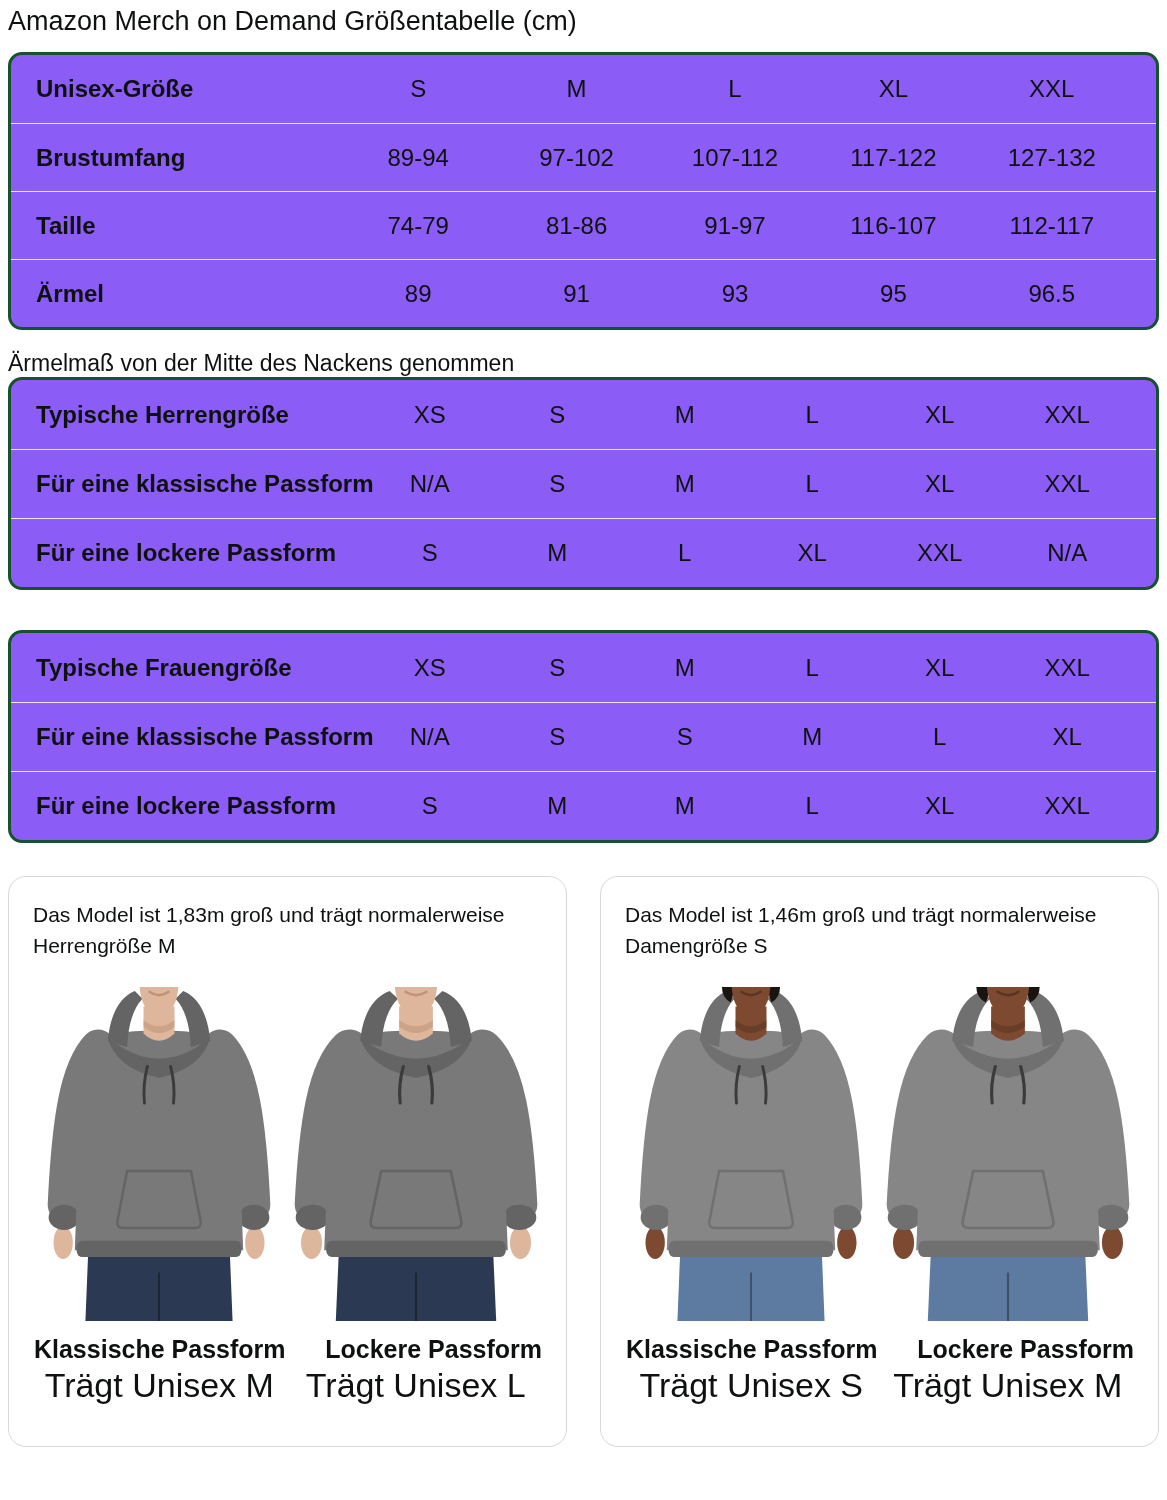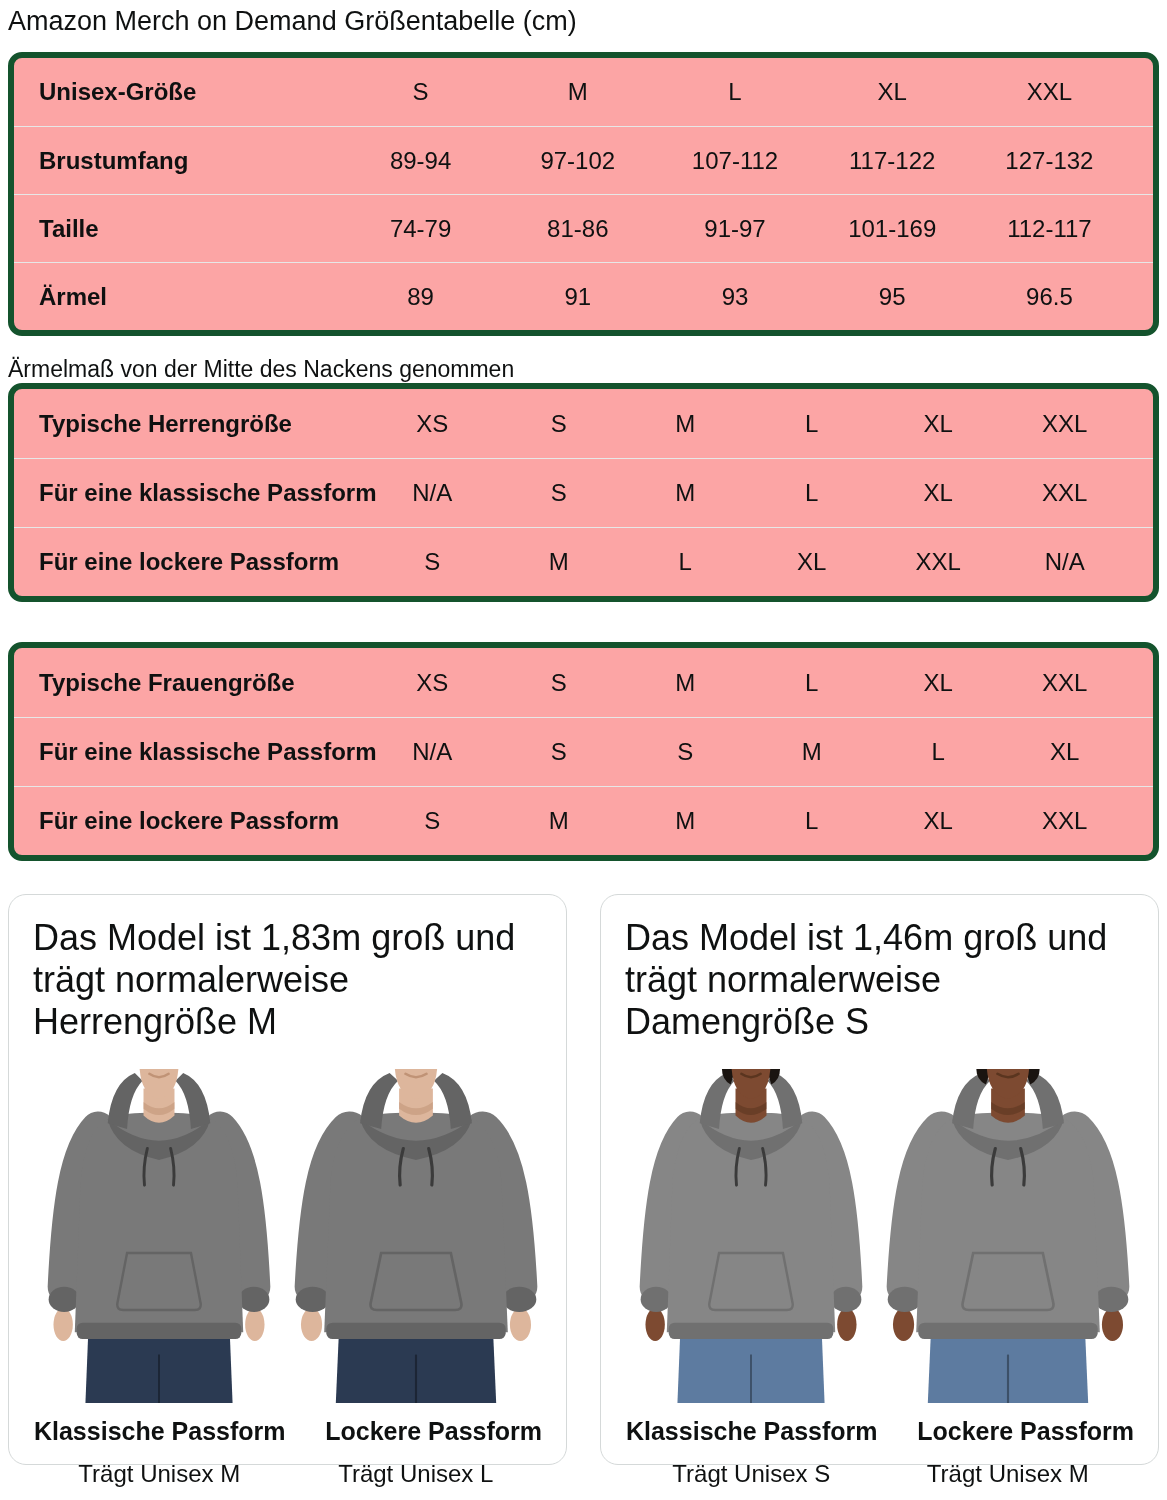--- a/index.html
+++ b/index.html
@@ -7,23 +7,23 @@
   body {
     width: 1167px; min-height: 1500px;
     font-family: "Liberation Sans", "DejaVu Sans", sans-serif;
     color: #0f1111;
   }
   .page { padding: 4px 8px 10px 8px; }
 
   .page-title { font-size: 27px; line-height: 30px; margin: 2px 0 16px 0; font-weight: 400; }
 
   .table {
-    border: 6px solid #14532d;
+    border: 3px solid #14532d;
     border-radius: 14px;
-    background: #fca5a5;
+    background: #8b5cf6;
     overflow: hidden;
   }
   .trow { display: grid; align-items: center; padding: 0 25px; }
   .trow + .trow { border-top: 1px solid #e7e7e7; }
   .cols5 { grid-template-columns: 303px repeat(5, 1fr); height: 68px; }
   .cols6 { grid-template-columns: 330px repeat(6, 1fr); height: 69px; }
   .tlabel { font-size: 24px; font-weight: 700; white-space: nowrap; }
   .tcell  { font-size: 24px; text-align: center; white-space: nowrap; }
 
   .note { font-size: 23px; margin: 20px 0 0 0; }
@@ -31,27 +31,27 @@
   .table-gap { margin-top: 40px; }
 
   .cards { display: grid; grid-template-columns: 1fr 1fr; gap: 33px; margin-top: 33px; }
   .card {
     border: 1px solid #d5d9d9;
     border-radius: 18px;
     padding: 22px 24px 18px 24px;
     height: 571px;
     background: #fff;
   }
-  .card-desc { font-size: 36px; line-height: 42px; }
+  .card-desc { font-size: 21px; line-height: 31px; }
   .figures { display: grid; grid-template-columns: 1fr 1fr; margin-top: 22px; column-gap: 4px; }
   .figure { text-align: center; }
   .model-svg { width: 242px; height: 342px; display: block; margin: 0 auto; }
   .fit-loose .model-svg { transform: scaleX(1.09); }
   .fit-label { font-size: 25px; font-weight: 700; margin-top: 10px; white-space: nowrap; text-align: right; }
-  .size-label { font-size: 24px; margin-top: 14px; white-space: nowrap; }
+  .size-label { font-size: 34px; margin-top: 2px; white-space: nowrap; }
 
   
   .model-male   { --skin:#ddb69c; --skin-dark:#c09376; --hair:transparent; --jeans:#2b3a52; --hoodie:#797979; --hoodie-dark:#646464; }
   .model-female { --skin:#7d4a31; --skin-dark:#5a351f; --hair:#1a1410;     --jeans:#5d7ba0; --hoodie:#868686; --hoodie-dark:#707070; }
 
   .svg-defs { position: absolute; width: 0; height: 0; overflow: hidden; }
 </style>
 </head>
 <body>
 
@@ -101,21 +101,21 @@
       <div class="tcell">97-102</div>
       <div class="tcell">107-112</div>
       <div class="tcell">117-122</div>
       <div class="tcell">127-132</div>
     </div>
     <div class="trow cols5">
       <div class="tlabel">Taille</div>
       <div class="tcell">74-79</div>
       <div class="tcell">81-86</div>
       <div class="tcell">91-97</div>
-      <div class="tcell">101-169</div>
+      <div class="tcell">116-107</div>
       <div class="tcell">112-117</div>
     </div>
     <div class="trow cols5">
       <div class="tlabel">Ärmel</div>
       <div class="tcell">89</div>
       <div class="tcell">91</div>
       <div class="tcell">93</div>
       <div class="tcell">95</div>
       <div class="tcell">96.5</div>
     </div>

